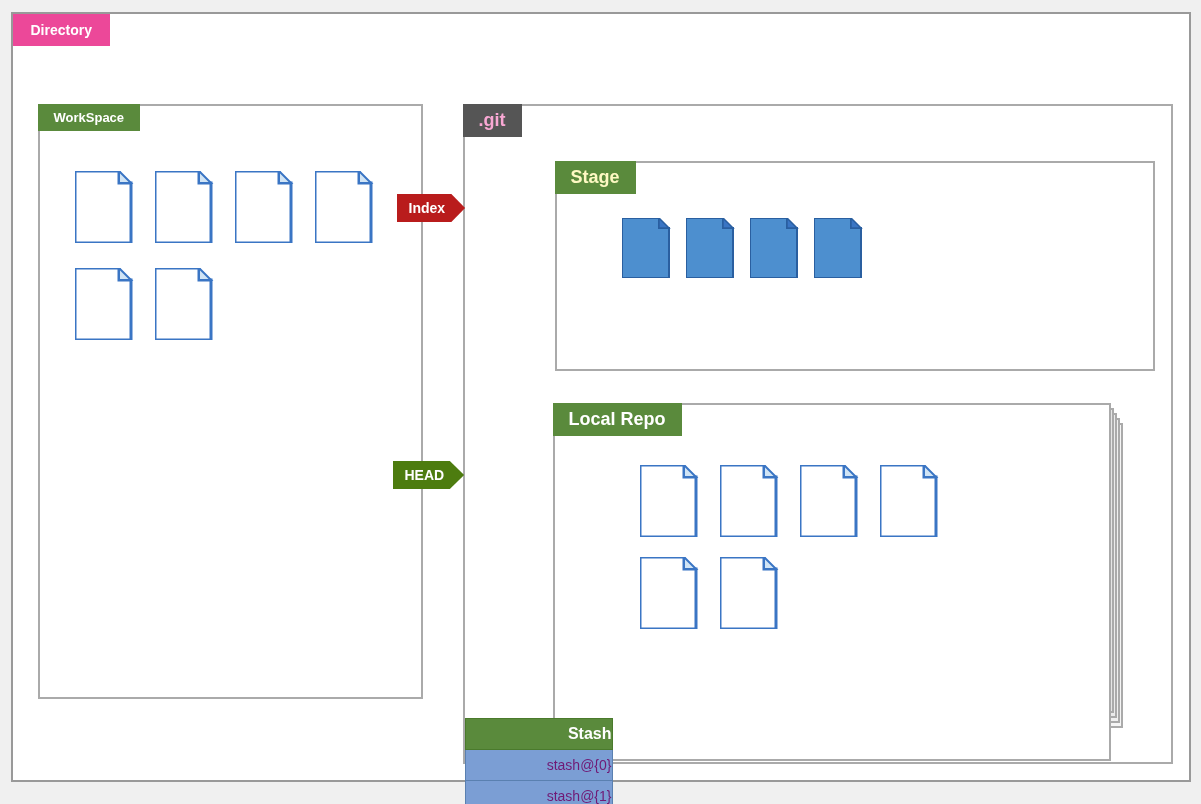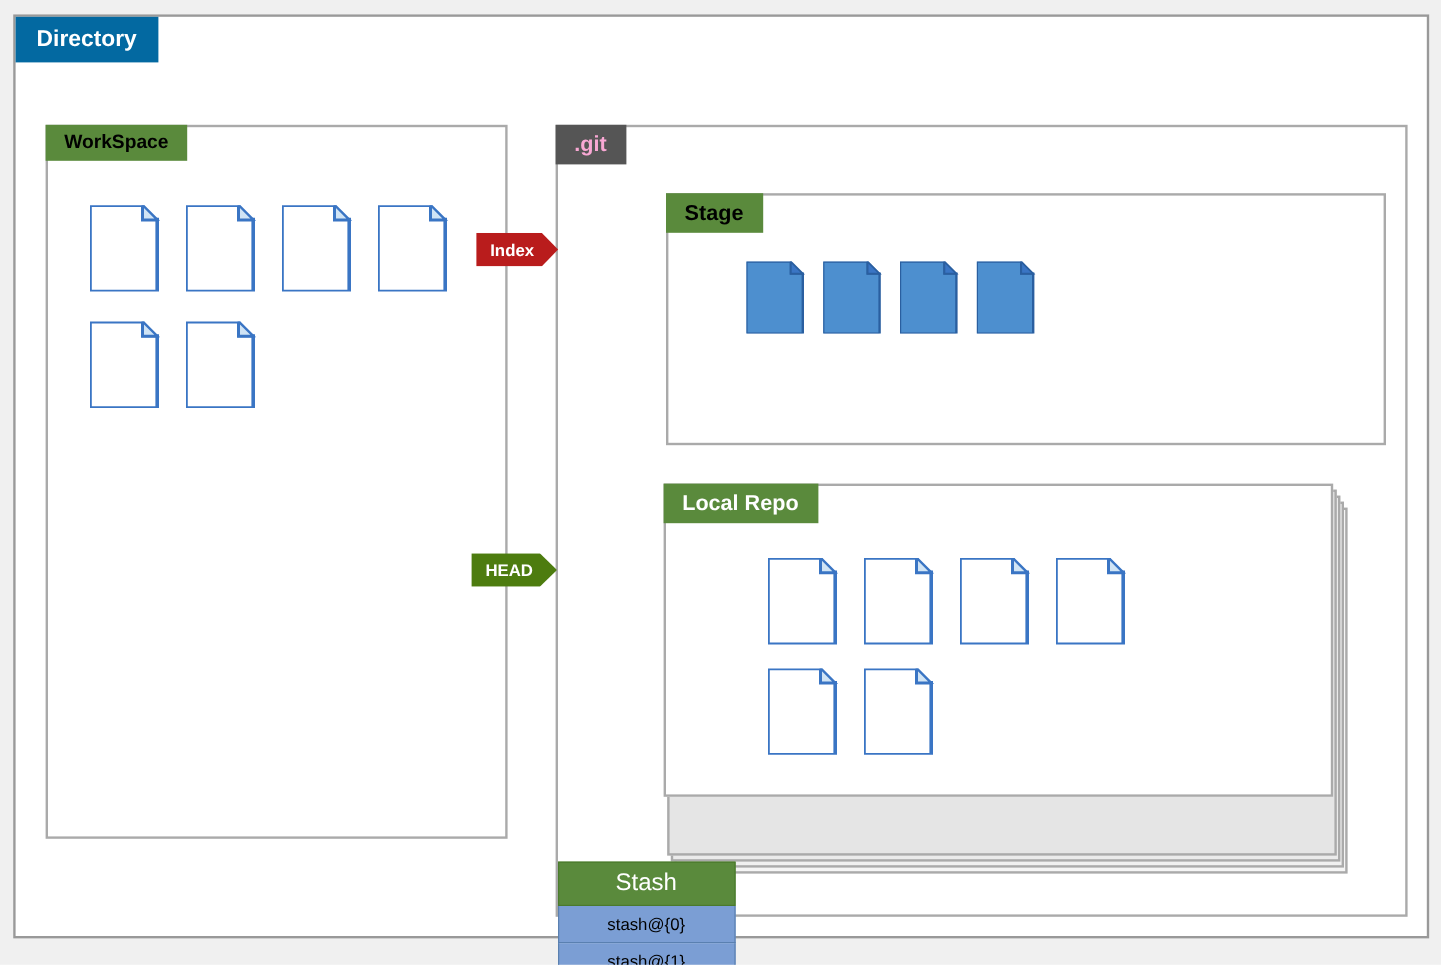--- a/index.html
+++ b/index.html
@@ -17,45 +17,45 @@
       margin: 12px auto;
       background: #fff;
       border: 2px solid #999;
       position: relative;
     }
 
     .directory-label {
       position: absolute;
       top: 0;
       left: 0;
-      background: #0369a1;
+      background: #ec4899;
       color: #fff;
-      font-size: 19px;
+      font-size: 14px;
       font-weight: bold;
       padding: 8px 18px;
     }
 
     
     .workspace-box {
       position: absolute;
       top: 90px;
       left: 25px;
       width: 385px;
       height: 595px;
       border: 2px solid #aaa;
       background: #fff;
     }
 
     .workspace-label {
       position: absolute;
       top: -2px;
       left: -2px;
       background: #5a8a3c;
-      color: #000000;
-      font-size: 16px;
+      color: #ffffff;
+      font-size: 13px;
       font-weight: bold;
       padding: 6px 16px;
     }
 
     
     .git-box {
       position: absolute;
       top: 90px;
       left: 450px;
       width: 710px;
@@ -84,52 +84,52 @@
       height: 210px;
       border: 2px solid #aaa;
       background: #fff;
     }
 
     .stage-label {
       position: absolute;
       top: -2px;
       left: -2px;
       background: #5a8a3c;
-      color: #000000;
+      color: #fef9c3;
       font-size: 18px;
       font-weight: bold;
       padding: 6px 16px;
     }
 
     .local-repo-label {
       position: absolute;
       top: -2px;
       left: -2px;
       background: #5a8a3c;
       color: #fff;
       font-size: 18px;
       font-weight: bold;
       padding: 6px 16px;
     }
 
     .stash-header {
       background: #5a8a3c;
       color: #fff;
-      font-size: 20px;
-      font-weight: normal;
-      text-align: center;
+      font-size: 16px;
+      font-weight: bold;
+      text-align: right;
       padding: 6px 0;
       border: 1px solid #4a7a2c;
     }
 
     .stash-row {
       background: #7b9ed4;
-      color: #000000;
+      color: #701a75;
       font-size: 14px;
-      text-align: center;
+      text-align: right;
       padding: 7px 0;
       border: 1px solid #5a80b0;
       border-top: none;
     }
 
     
     .file-icon {
       display: inline-block;
       position: relative;
     }
@@ -278,21 +278,21 @@
 
     <div style="position:absolute; top:355px; left:-72px; display:flex; align-items:center;">
       <div style="background:#4d7c0f; color:#fff; font-size:14px; font-weight:bold; padding:6px 20px 6px 12px; clip-path:polygon(0 0, 80% 0, 100% 50%, 80% 100%, 0 100%); white-space:nowrap;">HEAD</div>
     </div>
 
     <div style="position:absolute; top:317px; left:100px; width:558px; height:305px; border:2px solid #aaa; background:#f5f5f5;"></div>
     <div style="position:absolute; top:312px; left:97px; width:558px; height:305px; border:2px solid #aaa; background:#f0f0f0;"></div>
     <div style="position:absolute; top:307px; left:94px; width:558px; height:305px; border:2px solid #aaa; background:#ebebeb;"></div>
     <div style="position:absolute; top:302px; left:91px; width:558px; height:305px; border:2px solid #aaa; background:#e5e5e5;"></div>
 
-    <div style="position:absolute; top:297px; left:88px; width:558px; height:261px; border:2px solid #aaa; background:#fff;">
+    <div style="position:absolute; top:297px; left:88px; width:558px; height:358px; border:2px solid #aaa; background:#fff;">
       <div class="local-repo-label">Local Repo</div>
 
       <div class="local-files">
 
         <div class="files-row">
           <div class="file-icon">
             <svg width="62" height="72" viewBox="0 0 62 72">
               <polygon points="0,0 44,0 44,12 56,12 56,72 0,72" fill="white" stroke="#3a75c4" stroke-width="3"></polygon>
               <polygon points="44,0 56,12 44,12" fill="#d0e4f5" stroke="#3a75c4" stroke-width="2"></polygon>
             </svg>

